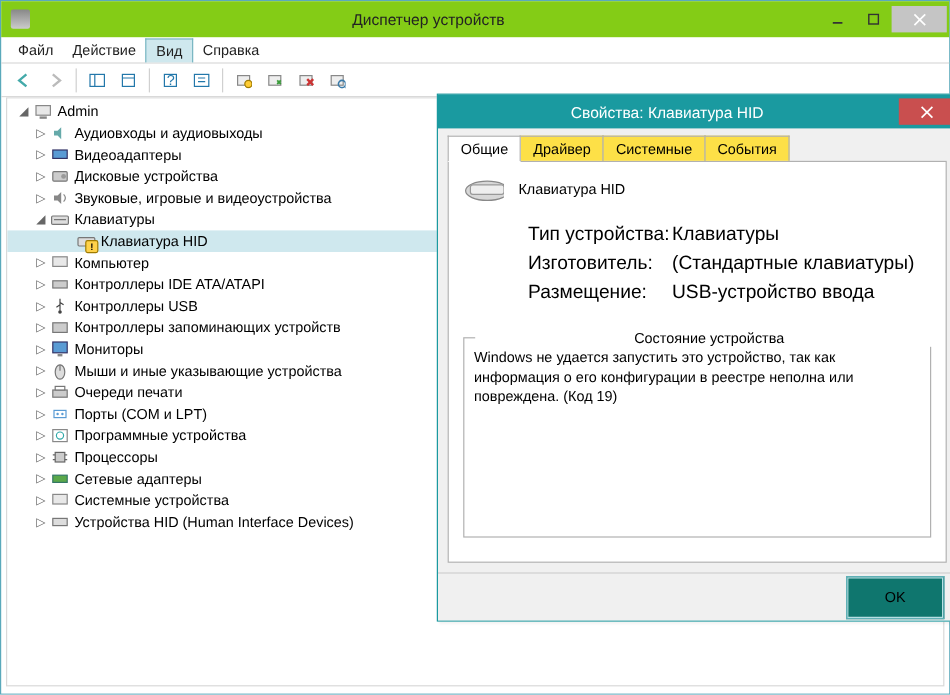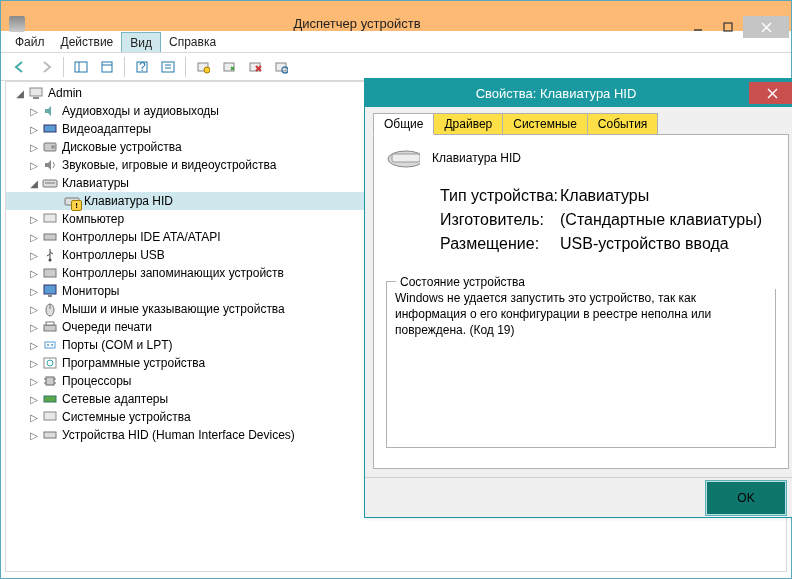--- a/index.html
+++ b/index.html
@@ -1,20 +1,20 @@
 <!DOCTYPE html>
 <html><head>
 <meta charset="utf-8">
 <style>
 * { box-sizing: border-box; margin: 0; padding: 0; font-family: "Segoe UI", Tahoma, sans-serif; font-size: 12px; }
 body { background: #fff; width: 792px; height: 579px; overflow: hidden; position: relative; }
 
 
 .main-window { width: 792px; height: 579px; border: 1px solid #5aa9bb; background: #fff; display: flex; flex-direction: column; }
-.titlebar { height: 28px; background: #fdba74; display: flex; align-items: flex-start; padding: 15px 2px; }
+.titlebar { height: 28px; background: #84cc16; display: flex; align-items: center; padding: 15px 2px; }
 .titlebar .title-icon { width: 16px; height: 16px; margin: 0 6px; background: linear-gradient(#888,#ccc); border-radius: 2px; }
 .titlebar .title-text { flex: 1; text-align: center; font-size: 13px; color: #222; }
 .winbtn { width: 30px; height: 22px; display: flex; align-items: center; justify-content: center; color: #333; }
 .winbtn.close { width: 46px; background: #c5c5c5; color: #fff; font-size: 14px; }
 
 .menubar { height: 22px; border-bottom: 1px solid #d9d9d9; display: flex; align-items: stretch; padding: 0 6px; }
 .menuitem { padding: 0 8px; display: flex; align-items: center; color: #222; }
 .menuitem.active { background: #cfe8ee; border: 1px solid #7bb7c3; border-bottom: none; margin-top: 1px; }
 
 .toolbar { height: 28px; border-bottom: 1px solid #d9d9d9; display: flex; align-items: center; gap: 0; padding: 0 6px; }
@@ -39,21 +39,21 @@
 .dlg-close { width: 46px; height: 22px; background: #c94f4f; color: #fff; display: flex; align-items: center; justify-content: center; margin: 2px; }
 
 .tab-strip { display: flex; margin: 6px 8px 0 8px; }
 .tab { padding: 3px 10px; border: 1px solid #b1b1b1; background: #fde047; margin-right: -1px; border-bottom: none; position: relative; }
 .tab.active { background: #fff; z-index: 2; border-bottom: 1px solid #fff; margin-bottom: -1px; }
 .tab-body { background: #fff; border: 1px solid #b1b1b1; margin: 0 8px 8px 8px; flex: 1; padding: 12px; display: flex; flex-direction: column; }
 .device-header { display: flex; align-items: center; gap: 12px; margin-bottom: 18px; }
 .device-icon { width: 34px; height: 22px; display: flex; align-items: center; justify-content: center; }
 .prop-grid { display: grid; grid-template-columns: 120px 1fr; row-gap: 6px; margin-left: 54px; margin-bottom: 14px; }
 .prop-grid div { font-size: 16px; }
-.fieldset-label { position: relative; top: 8px; left: 10px; background: #fff; padding: 0 4px; display: inline-block; }
+.fieldset-label { position: relative; top: 8px; left: 10px; background: #fff; padding: 0 4px; display: inline-block; text-align: center; }
 .status-box { flex: 1; border: 1px solid #b1b1b1; padding: 8px; font-size: 12px; line-height: 1.35; overflow: auto; margin-bottom: 8px; }
 .dlg-buttons { height: 40px; display: flex; align-items: center; justify-content: flex-end; gap: 8px; padding: 0 10px; border-top: 1px solid #d0d0d0; background: #f0f0f0; }
 .dlg-btn { min-width: 82px; height: 36px; border: 1px solid #a8a8a8; background: #0f766e; display: flex; align-items: center; justify-content: center; }
 .dlg-btn.default { border: 1px solid #5fb0b6; box-shadow: inset 0 0 0 1px #b7e0e4; }
 
 
 svg { display: block; }
 </style>
 </head>
 <body>

